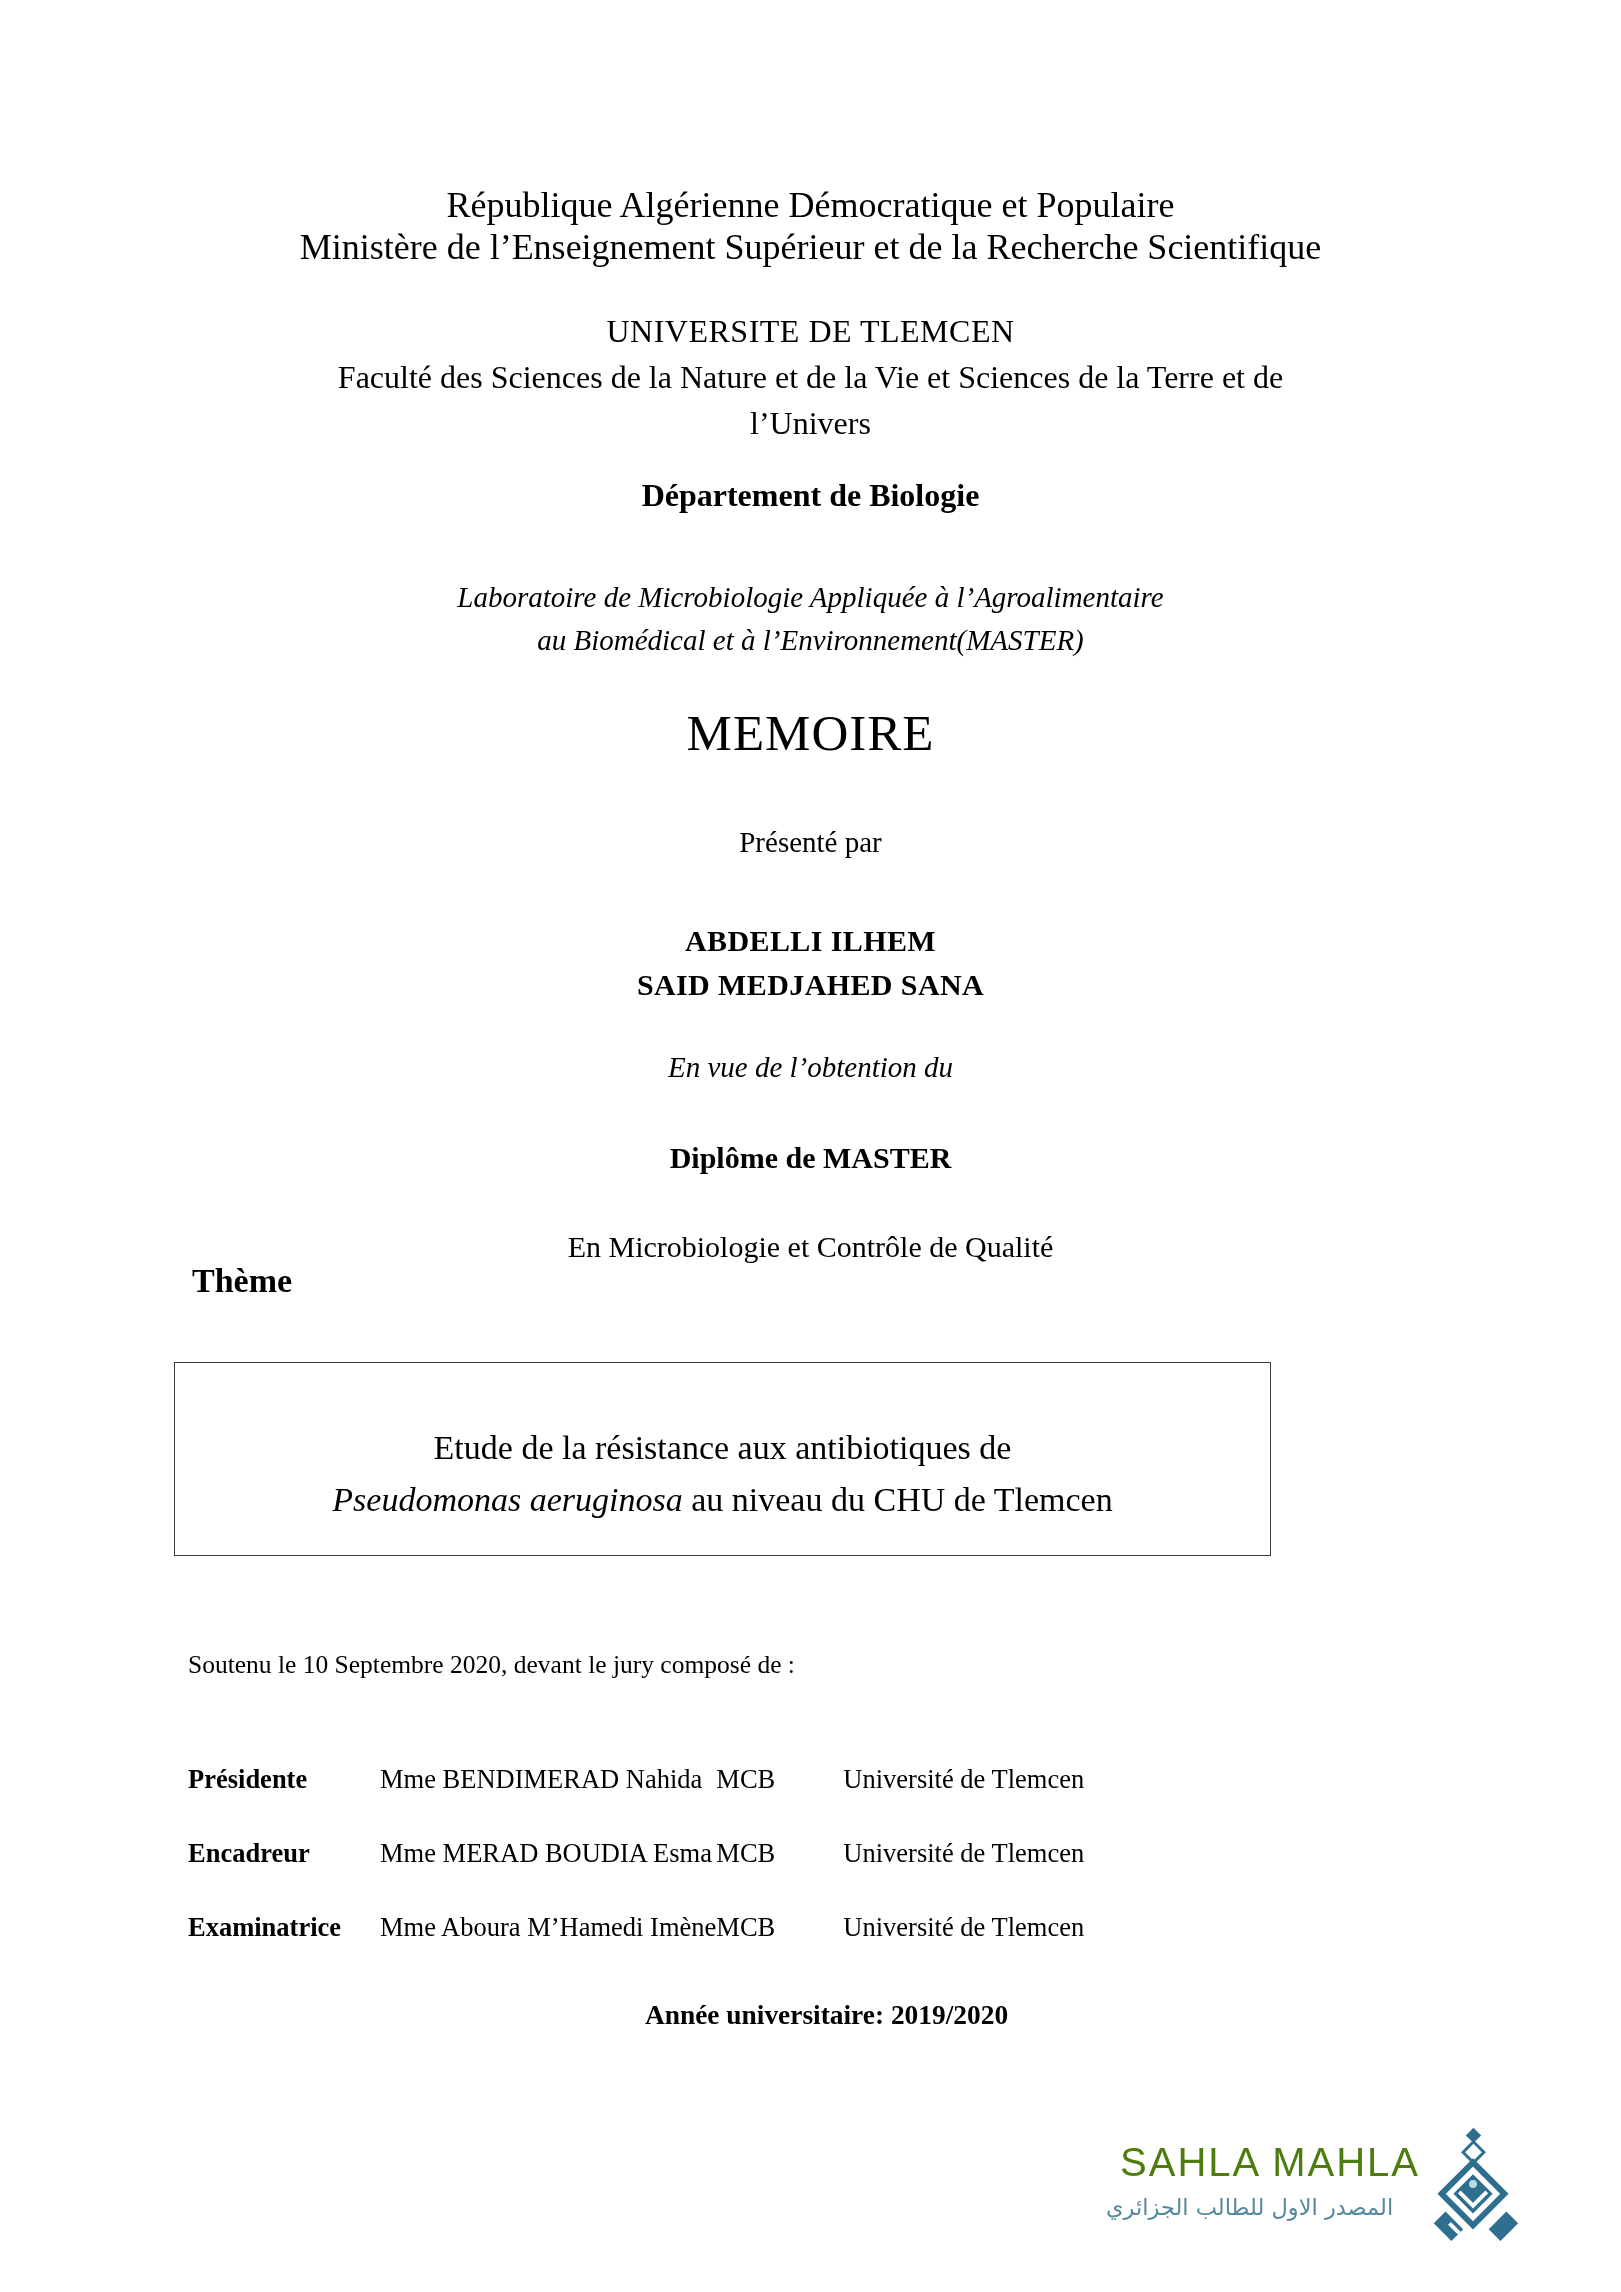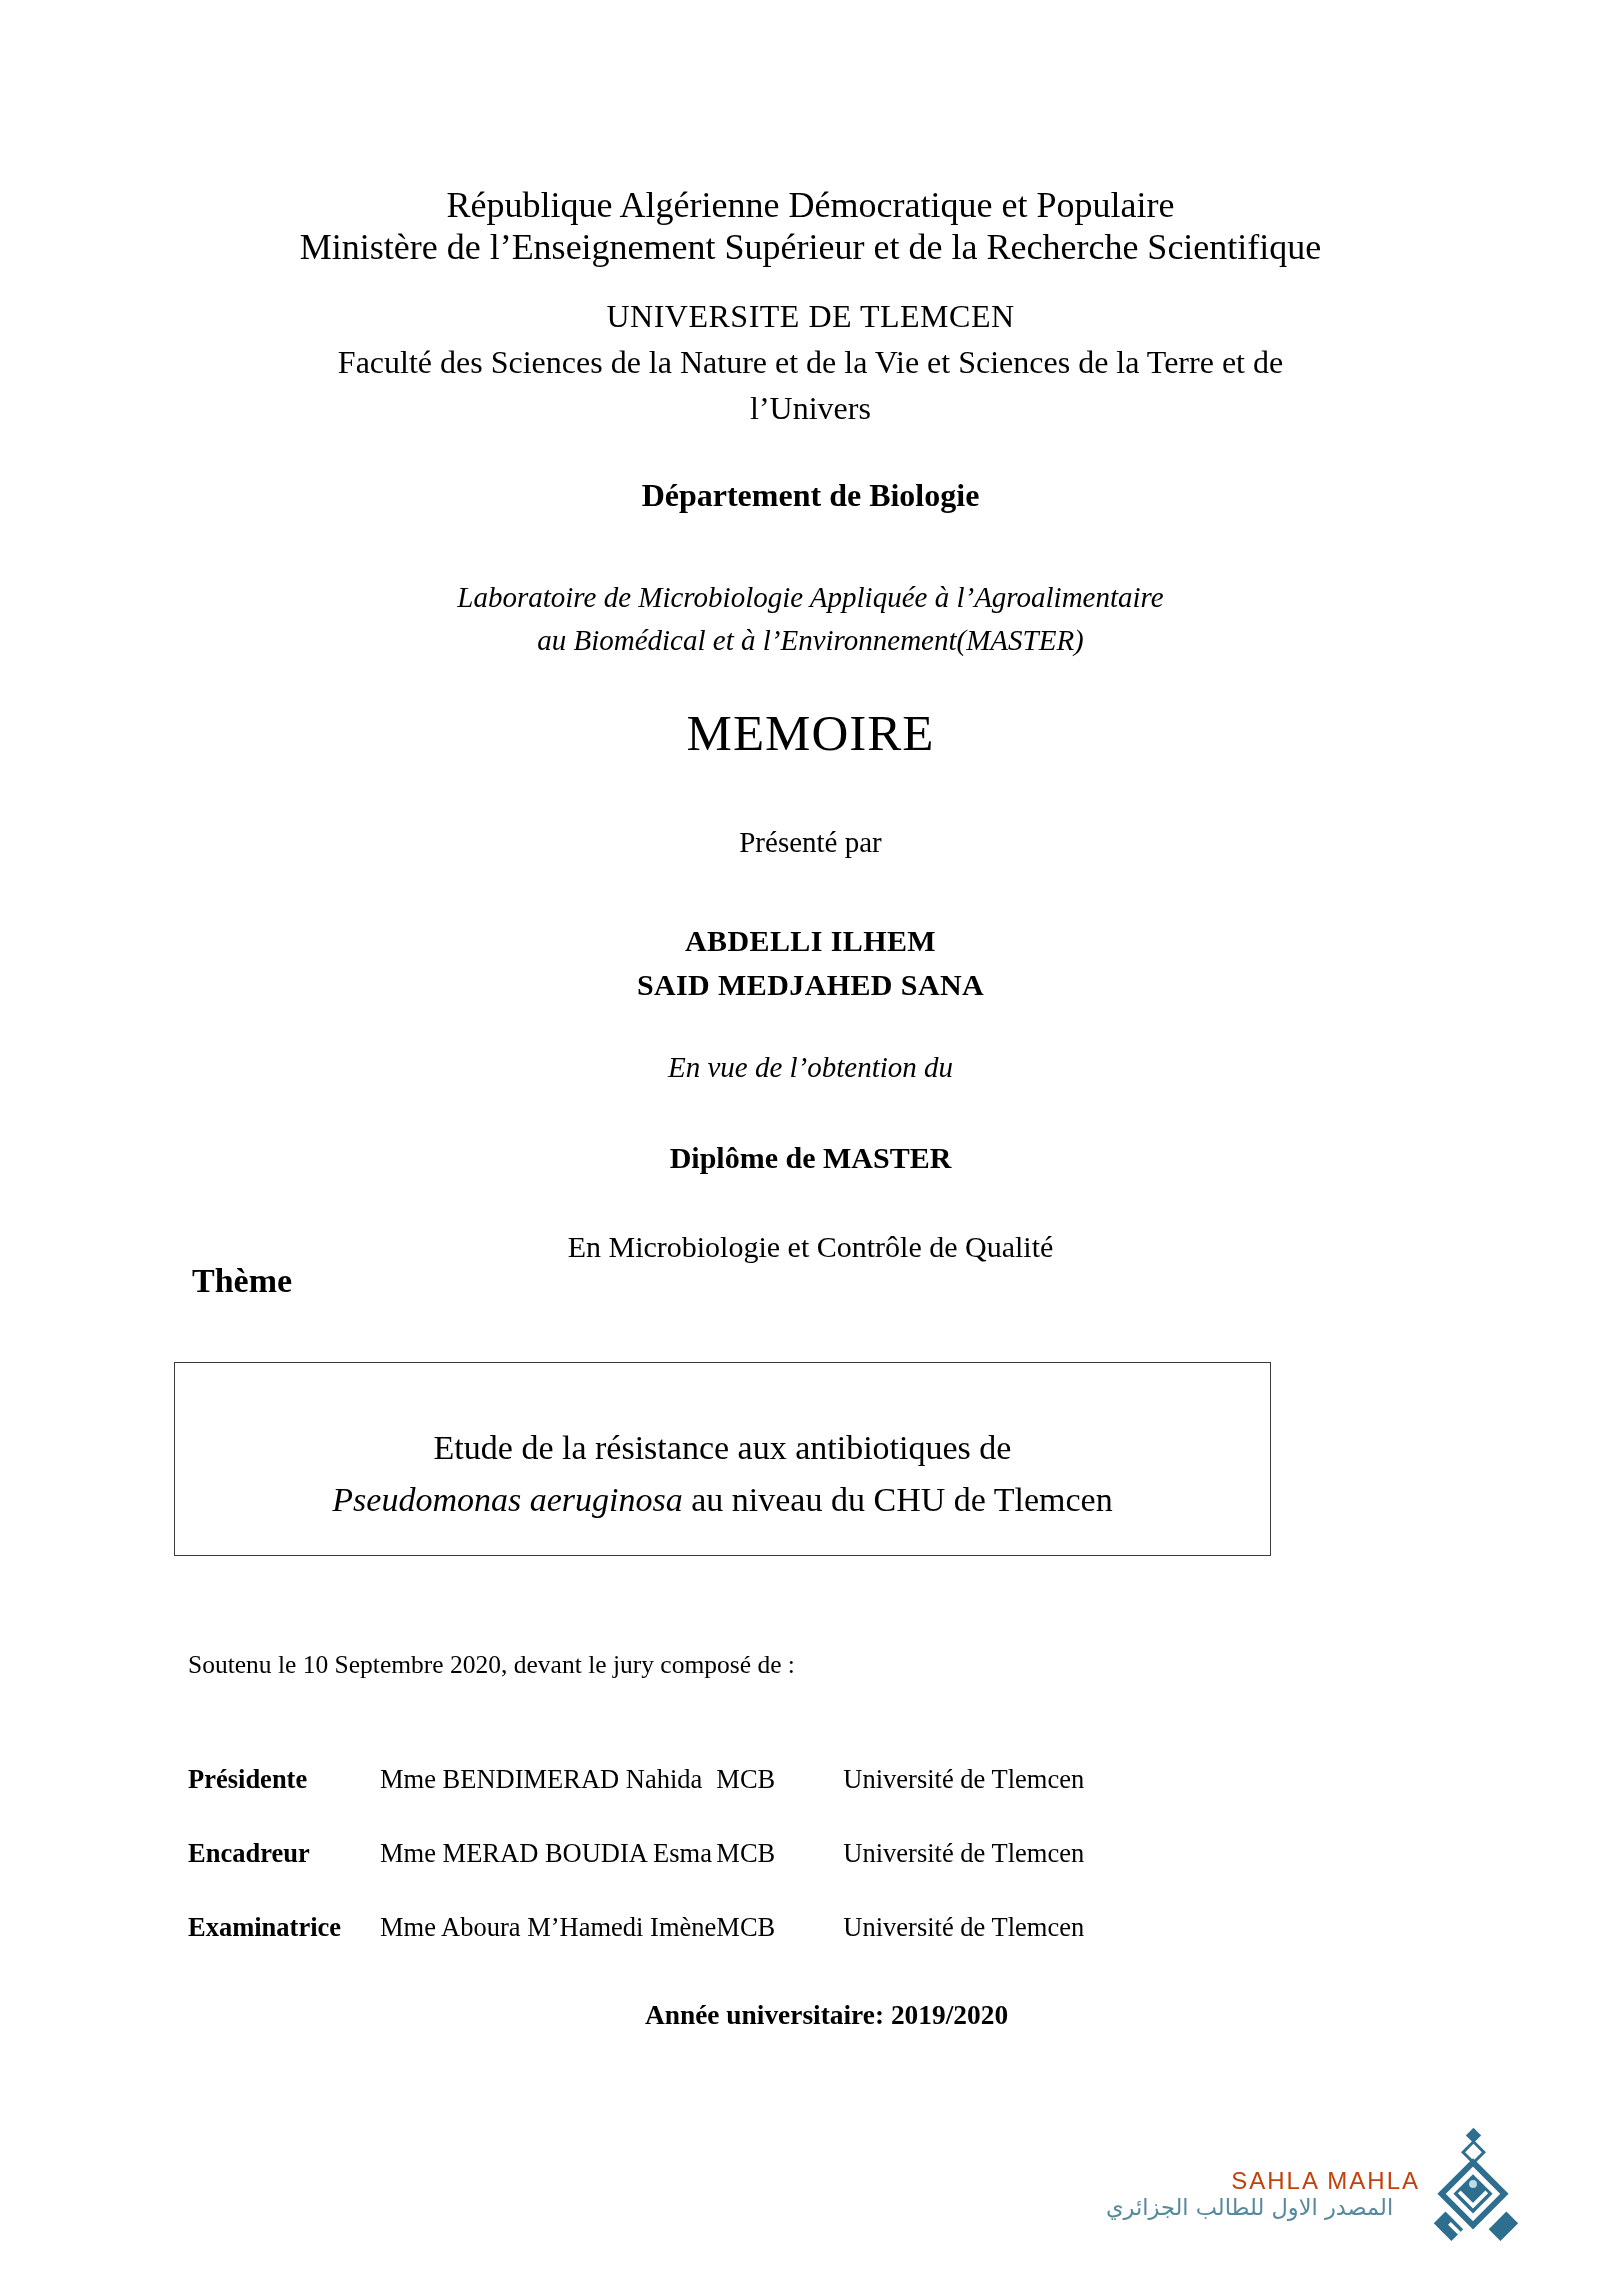--- a/index.html
+++ b/index.html
@@ -21,21 +21,21 @@
   .center { text-align: center; }
   .blk { position: absolute; left: 0; width: 100%; }
 
   .ministry {
     top: 184px;
     font-size: 36px;
     line-height: 42px;
   }
 
   .univ {
-    top: 293px;
+    top: 308px;
     font-size: 32px;
     line-height: 46px;
   }
   .univ .u-name { letter-spacing: 0.5px; }
 
   .dept {
     top: 477px;
     font-size: 32px;
     font-weight: bold;
   }
@@ -156,27 +156,27 @@
   .logo {
     position: absolute;
     left: 1106px;
     top: 2133px;
     width: 412px;
     height: 123px;
   }
   .logo-text {
     position: absolute;
     left: 0;
-    top: 25px;
+    top: 7px;
     width: 314px;
     text-align: right;
     font-family: "Liberation Sans", "DejaVu Sans", sans-serif;
-    font-size: 24px;
+    font-size: 40px;
     letter-spacing: 2px;
-    color: #c2410c;
+    color: #4d7c0f;
     line-height: 45px;
   }
   .logo-sub {
     position: absolute;
     left: 0;
     top: 61px;
     width: 316px;
     text-align: left;
     font-family: "DejaVu Sans", sans-serif;
     font-size: 22.5px;

